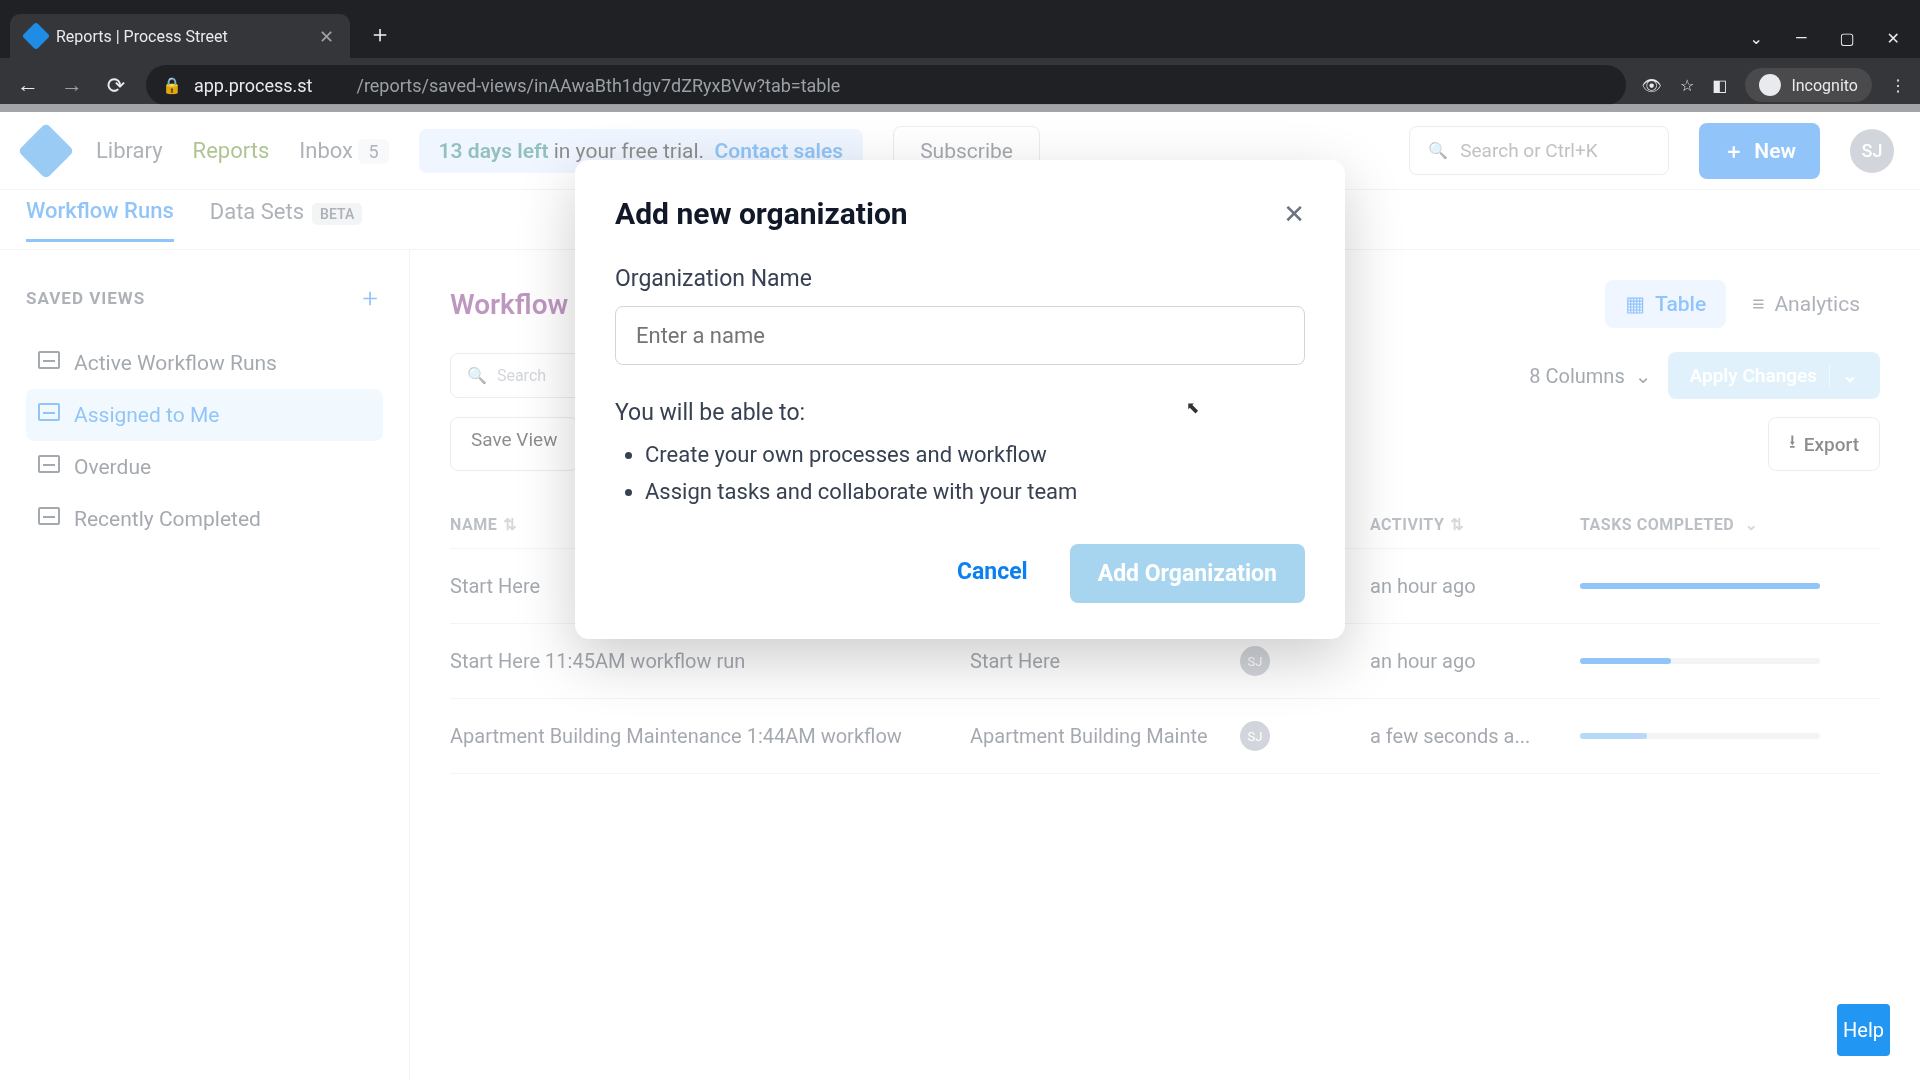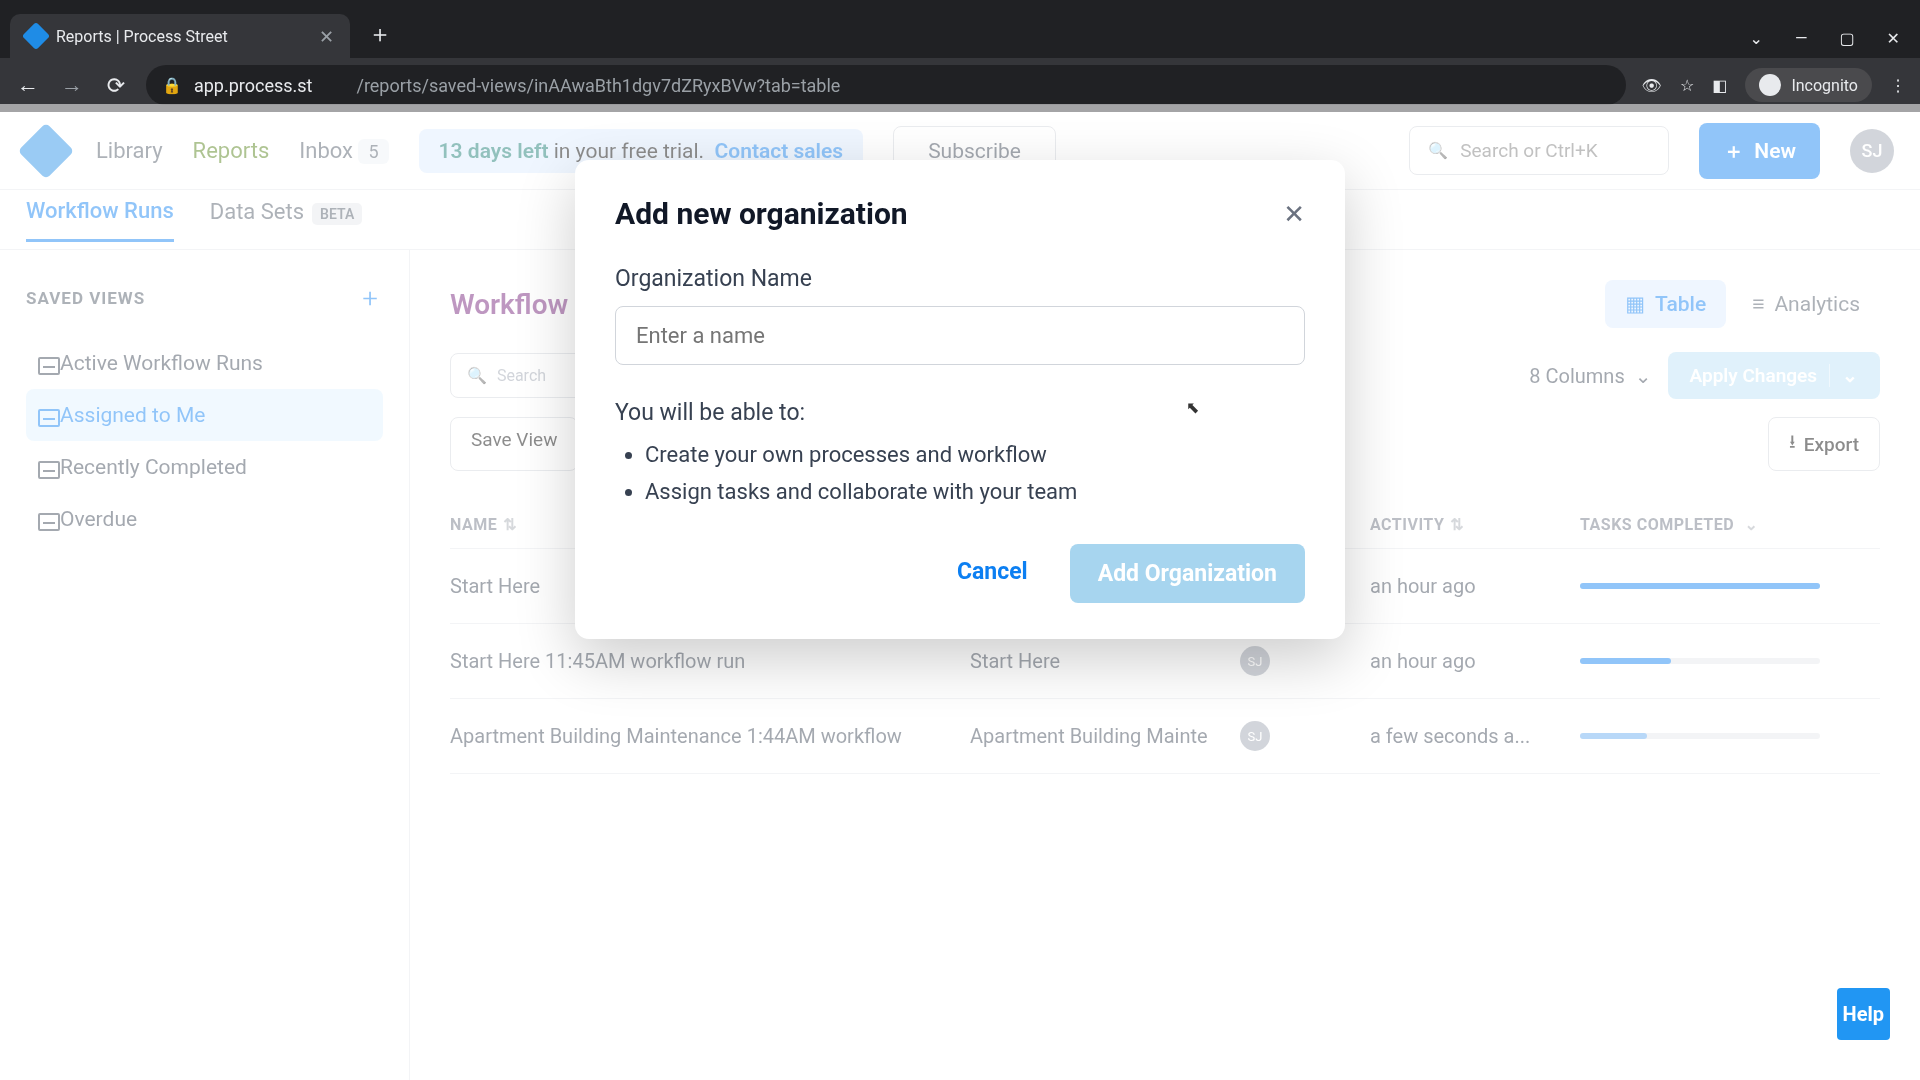--- a/index.html
+++ b/index.html
@@ -28,40 +28,40 @@
 
 
 .app-header { height: 78px; border-bottom: 1px solid #e5e7eb; display: flex; align-items: center; padding: 0 26px; gap: 30px; }
 .logo { width: 40px; height: 40px; background: #1f8ce6; transform: rotate(45deg); border-radius: 5px; }
 .nav-link { font-size: 22px; color: #4b5563; }
 .nav-link.active { color: #4d7c0f; }
 .inbox-badge { background: #eef2f6; padding: 2px 10px; border-radius: 6px; font-size: 18px; }
 .trial-banner { background: #dbeafe; padding: 10px 20px; border-radius: 8px; font-size: 21px; }
 .trial-days { color: #0f766e; font-weight: 600; }
 .contact-sales { color: #0c7ff2; font-weight: 600; text-decoration: underline; }
-.subscribe-btn { border: 1px solid #d1d5db; padding: 12px 34px; border-radius: 8px; font-size: 21px; color: #374151; }
+.subscribe-btn { border: 1px solid #d1d5db; padding: 12px 26px; border-radius: 8px; font-size: 21px; color: #374151; }
 .header-spacer { flex: 1; }
 .search-box { border: 1px solid #d1d5db; border-radius: 8px; padding: 12px 18px; display: flex; align-items: center; gap: 12px; width: 260px; }
 .search-box input { border: none; outline: none; font-size: 19px; color: #6b7280; width: 100%; }
 .new-btn { background: #0c7ff2; color: #fff; border-radius: 8px; padding: 14px 24px; font-size: 21px; font-weight: 600; display: flex; align-items: center; gap: 10px; }
 .avatar { width: 44px; height: 44px; border-radius: 50%; background: #9ca3af; color: #fff; display: flex; align-items: center; justify-content: center; font-size: 18px; font-weight: 500; }
 
 
 .sub-tabs { height: 60px; display: flex; align-items: center; padding: 0 26px; gap: 36px; border-bottom: 1px solid #e5e7eb; }
 .sub-tab { font-size: 22px; color: #4b5563; padding-bottom: 16px; }
 .sub-tab.active { color: #0c7ff2; border-bottom: 3px solid #0c7ff2; font-weight: 500; }
 .beta-badge { background: #e5e7eb; font-size: 14px; padding: 3px 8px; border-radius: 5px; margin-left: 8px; font-weight: 600; }
 
 
 .main { display: flex; height: calc(100% - 242px); }
 .sidebar { width: 410px; border-right: 1px solid #e5e7eb; padding: 30px 26px; }
 .saved-views-header { display: flex; justify-content: space-between; align-items: center; margin-bottom: 22px; }
 .saved-views-title { font-size: 17px; font-weight: 700; letter-spacing: 1px; color: #4b5563; }
 .add-view { color: #0c7ff2; font-size: 26px; }
-.view-item { display: flex; align-items: flex-end; padding: 14px 12px; font-size: 21px; color: #374151; border-radius: 8px; }
+.view-item { display: flex; align-items: flex-start; gap: 14px; padding: 14px 12px; font-size: 21px; color: #374151; border-radius: 8px; }
 .view-item.active { background: #e0f2fe; color: #0c7ff2; }
 .view-icon { width: 22px; height: 18px; border: 2px solid currentColor; border-radius: 2px; position: relative; }
 .view-icon::after { content: ''; position: absolute; left: 3px; right: 3px; top: 50%; height: 2px; background: currentColor; }
 
 .content { flex: 1; padding: 30px 40px; }
 .page-head { display: flex; justify-content: space-between; align-items: center; margin-bottom: 24px; }
 .page-title { font-size: 28px; font-weight: 600; color: #701a75; }
 .view-toggle { display: flex; gap: 6px; }
 .toggle-btn { padding: 12px 20px; border-radius: 8px; font-size: 21px; display: flex; align-items: center; gap: 10px; color: #4b5563; }
 .toggle-btn.active { background: #dbeafe; color: #0c7ff2; font-weight: 500; }
@@ -98,21 +98,21 @@
 .modal-close { font-size: 26px; color: #6b7280; }
 .field-label { font-size: 23px; color: #374151; margin-bottom: 14px; }
 .field-input { width: 100%; border: 1px solid #d1d5db; border-radius: 8px; padding: 16px 20px; font-size: 22px; color: #9ca3af; margin-bottom: 34px; }
 .able-to { font-size: 23px; color: #374151; margin-bottom: 16px; }
 .benefits { padding-left: 30px; margin-bottom: 40px; }
 .benefits li { font-size: 22px; color: #374151; margin-bottom: 12px; }
 .modal-actions { display: flex; justify-content: flex-end; gap: 22px; }
 .cancel-btn { font-size: 23px; font-weight: 700; color: #0c7ff2; padding: 14px 20px; }
 .add-org-btn { background: #a7d5ef; color: #fff; font-size: 23px; font-weight: 700; padding: 16px 28px; border-radius: 8px; }
 
-.help-btn { position: absolute; right: 30px; bottom: 40px; background: #2196f3; color: #fff; padding: 14px 6px; font-size: 20px; font-weight: 700; border-radius: 4px; }
+.help-btn { position: absolute; right: 30px; bottom: 24px; background: #2196f3; color: #fff; padding: 14px 6px; font-size: 20px; font-weight: 400; border-radius: 4px; }
 
 .cursor { position: absolute; left: 1186px; top: 398px; font-size: 16px; color: #333; }
 </style>
 </head>
 <body>
 
 <div class="browser-chrome">
   <div class="tab">
     <div class="tab-favicon"></div>
     <span class="tab-title">Reports | Process Street</span>
@@ -182,25 +182,25 @@
     <div class="view-item">
         <span class="view-icon"></span>
         <span>Active Workflow Runs</span>
       </div>
     <div class="view-item active">
         <span class="view-icon"></span>
         <span>Assigned to Me</span>
       </div>
     <div class="view-item">
         <span class="view-icon"></span>
-        <span>Recently Completed</span>
+        <span>Overdue</span>
       </div>
     <div class="view-item">
         <span class="view-icon"></span>
-        <span>Overdue</span>
+        <span>Recently Completed</span>
       </div>
   </div>
 
   <div class="content">
     <div class="page-head">
       <span class="page-title">Workflow</span>
       <div class="view-toggle">
         <div class="toggle-btn active">
             <span>▦</span>
             <span>Table</span>

